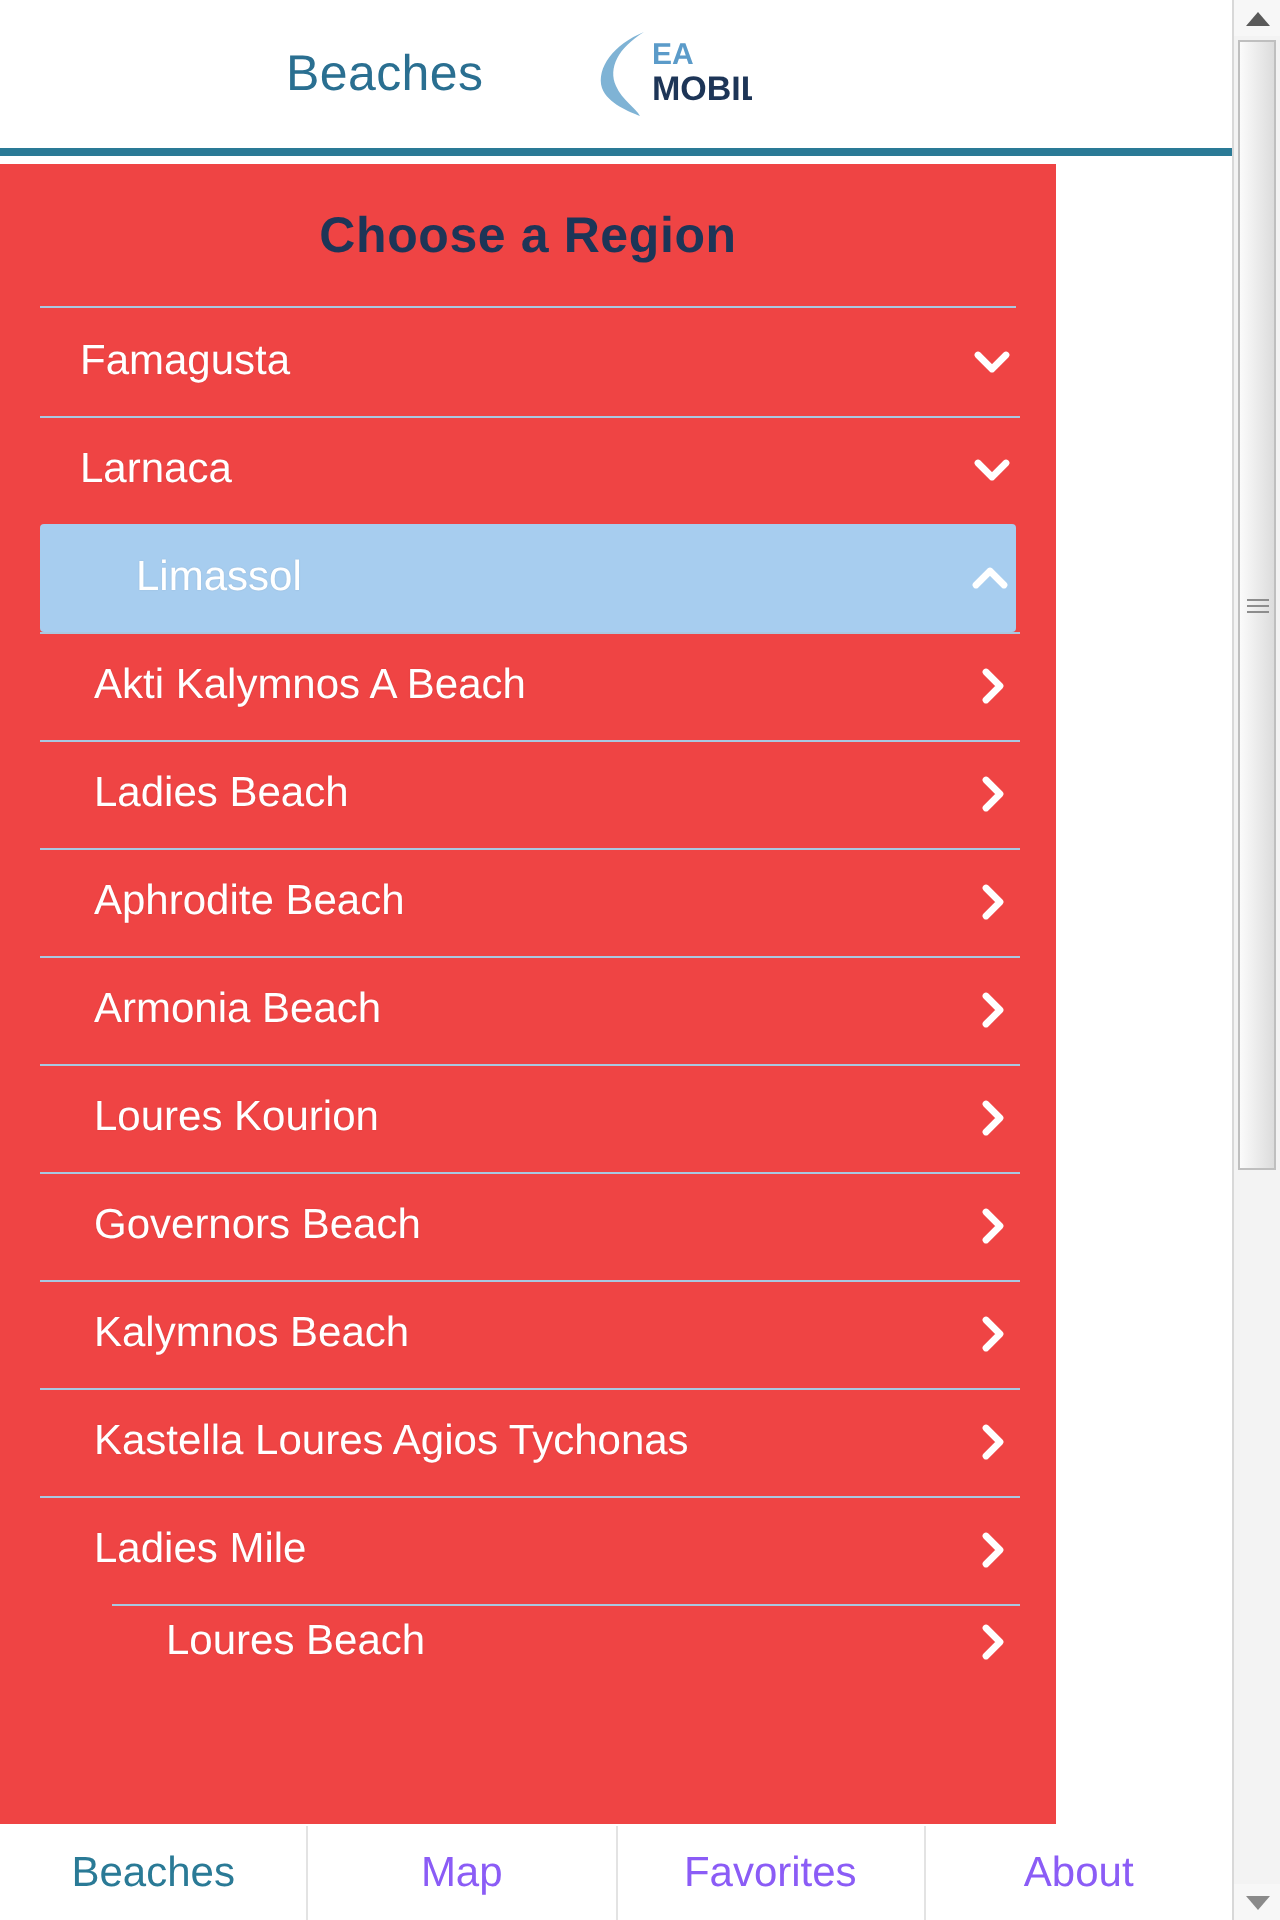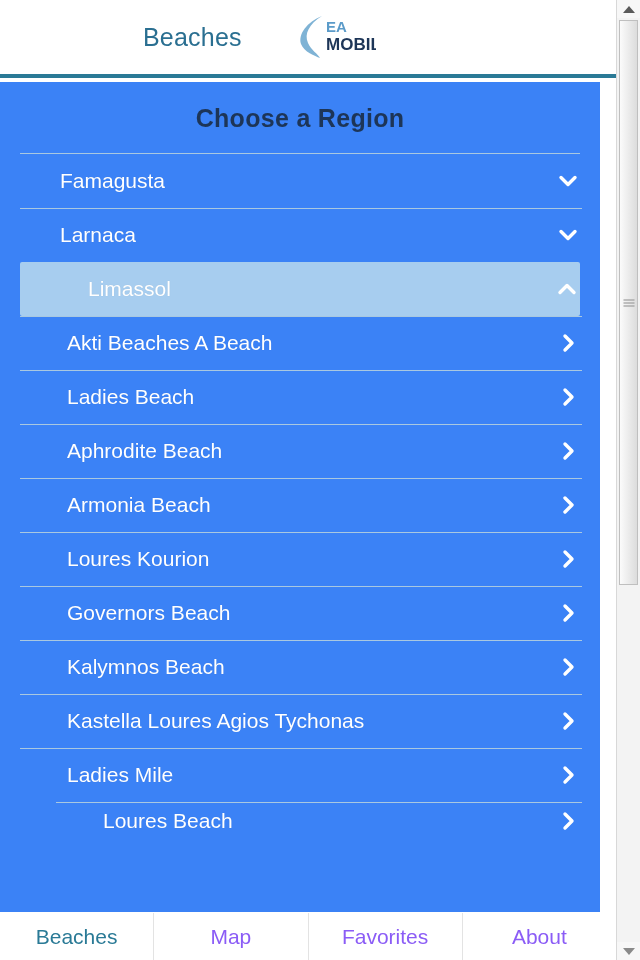--- a/index.html
+++ b/index.html
@@ -45,23 +45,23 @@
     display: flex;
     align-items: center;
     height: 52px;
   }
   .brand svg { display:block; }
 
   
   .content {
     position: absolute;
     left: 0; top: 82px;
-    width: 600px;
+    width: 528px;
     bottom: 48px;
-    background: #3b82f6;
+    background: #ef4444;
     overflow: hidden;
   }
 
   .page-title {
     text-align: center;
     font-size: 25px;
     font-weight: bold;
     color: #1d3557;
     padding: 22px 0 20px 0;
     letter-spacing: .3px;
@@ -75,21 +75,20 @@
 
   .list { padding: 0; margin: 0; list-style: none; }
 
   .row {
     position: relative;
     height: 54px;
     display: flex;
     align-items: center;
     box-sizing: border-box;
     cursor: pointer;
-    padding-left: 20px;
   }
   .row + .row::before {
     content: "";
     position: absolute;
     left: 20px; right: 18px; top: 0;
     height: 1px;
     background: #a9c8e0;
   }
   .row-label {
     color: #ffffff;
@@ -243,21 +242,21 @@
       <li class="row region selected">
         <span class="row-label">Limassol</span>
         <span class="chev">
           <svg width="26" height="26" viewBox="0 0 26 26">
             <path d="M6 16.5 L13 9.5 L20 16.5" fill="none" stroke="#ffffff" stroke-width="3.4" stroke-linecap="round" stroke-linejoin="round"></path>
           </svg>
         </span>
       </li>
 
       <li class="row beach">
-        <span class="row-label">Akti Beaches A Beach</span>
+        <span class="row-label">Akti Kalymnos A Beach</span>
         <span class="chev">
           <svg width="26" height="26" viewBox="0 0 26 26">
             <path d="M10 6 L17 13 L10 20" fill="none" stroke="#ffffff" stroke-width="3.4" stroke-linecap="round" stroke-linejoin="round"></path>
           </svg>
         </span>
       </li>
 
 
       <li class="row beach">
         <span class="row-label">Ladies Beach</span>

